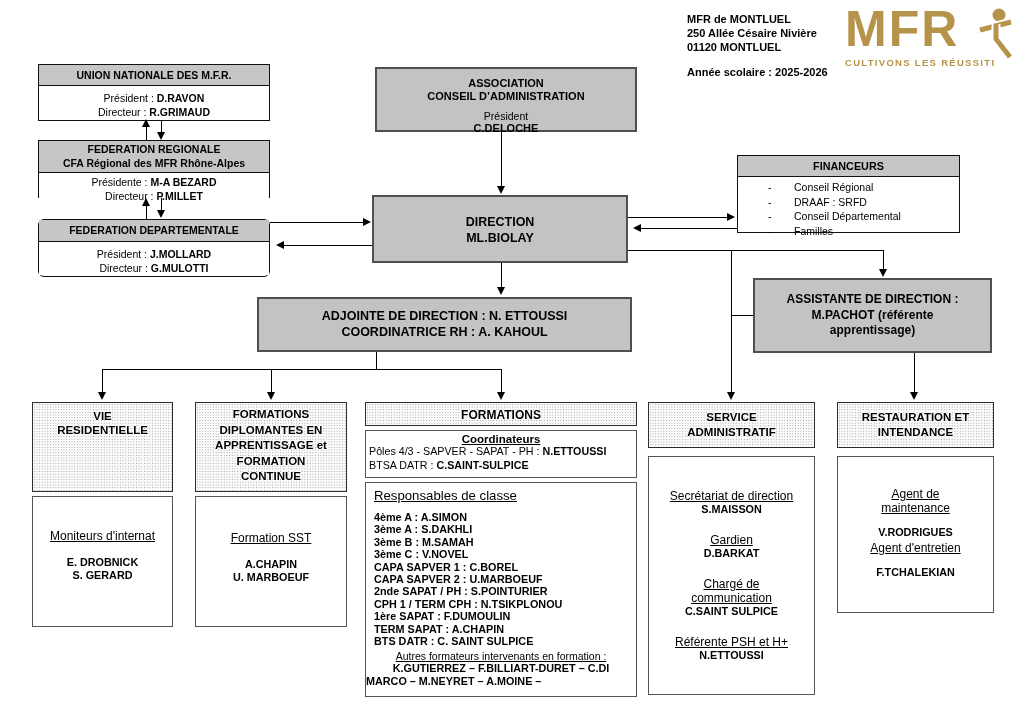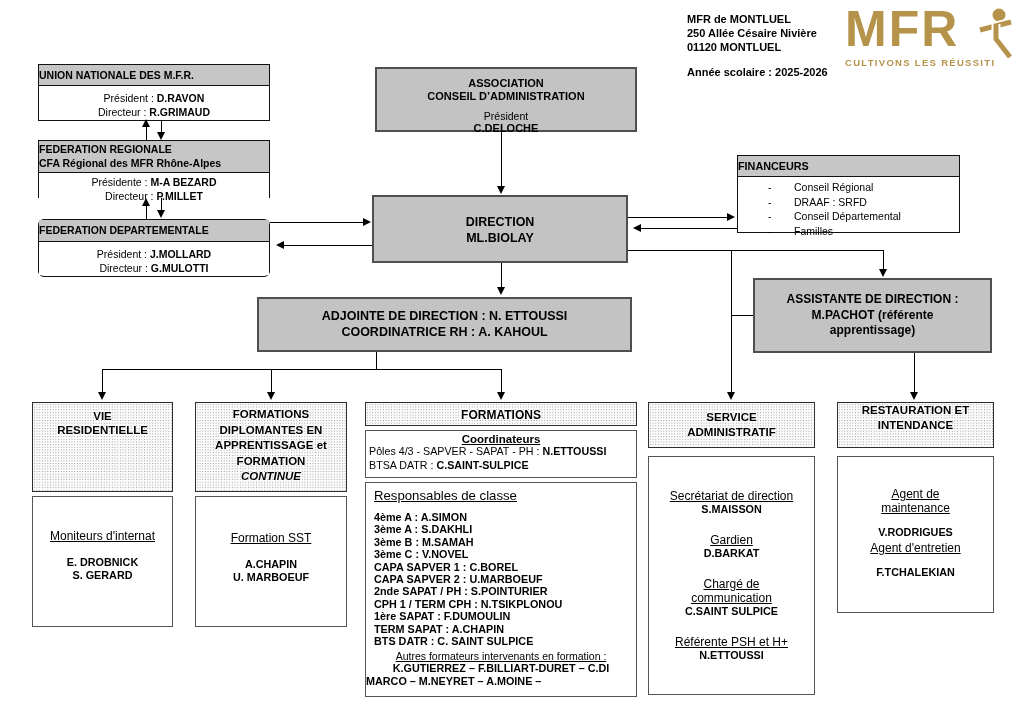--- a/index.html
+++ b/index.html
@@ -2,21 +2,21 @@
 <html><head>
 <meta charset="utf-8">
 <style>
   html,body { margin:0; padding:0; background:#fff; font-family:"Liberation Sans", sans-serif; color:#000; }
   .canvas { position:relative; width:1024px; height:713px; background:#fff; overflow:hidden; }
   .abs { position:absolute; box-sizing:border-box; }
 
   
   .gray-box { background:#c3c3c3; border:2px solid #4f4f4f; text-align:center; }
   .lined-box { border:1.5px solid #111; background:#fff; }
-  .box-header { background:#c6c6c6; border-bottom:1.5px solid #111; font-weight:bold; text-align:left; }
+  .box-header { background:#c6c6c6; border-bottom:1.5px solid #111; font-weight:bold; text-align:center; }
   .pattern-header {
     border:1.7px solid #2e2e2e; text-align:center; font-weight:bold;
     background-color:#fbfbfb;
     background-image: radial-gradient(circle, #9b9b9b 0.65px, transparent 0.78px);
     background-size:2.7px 2.7px;
   }
   .pattern-header .ph-text { text-shadow:1px 0 0 #fbfbfb,-1px 0 0 #fbfbfb,0 1px 0 #fbfbfb,0 -1px 0 #fbfbfb; }
   .content-box { border:1.6px solid #555; background:#fff; text-align:center; }
 
   
@@ -137,21 +137,21 @@
       <div class="sec-name">E. DROBNICK</div>
       <div class="sec-name">S. GERARD</div>
     </div>
   </div>
 
   <div class="abs pattern-header" style="left:195px; top:402px; width:152px; height:90px; padding-top:4px;">
     <div class="ph-text" style="font-size:11.5px; line-height:15.5px;">FORMATIONS</div>
     <div class="ph-text" style="font-size:11.5px; line-height:15.5px;">DIPLOMANTES EN</div>
     <div class="ph-text" style="font-size:11.5px; line-height:15.5px;">APPRENTISSAGE et</div>
     <div class="ph-text" style="font-size:11.5px; line-height:15.5px;">FORMATION</div>
-    <div class="ph-text" style="font-size:11.5px; line-height:15.5px;font-style:italic;">CONTINUE</div>
+    <div class="ph-text" style="font-size:11.5px; line-height:15.5px;">CONTINUE</div>
   </div>
   <div class="abs content-box" style="left:195px; top:496px; width:152px; height:131px; padding-top:34px;">
     <div class="sec-title">Formation SST</div>
     <div style="margin-top:13px;">
       <div class="sec-name">A.CHAPIN</div>
       <div class="sec-name">U. MARBOEUF</div>
     </div>
   </div>
 
   <div class="abs pattern-header" style="left:365px; top:402px; width:272px; height:24px; line-height:21px;">
@@ -202,21 +202,21 @@
     <div style="margin-bottom:17px;">
       <div class="sec-title" style="width:110px; margin:0 auto; line-height:14px;">Chargé de communication</div>
       <div class="sec-name">C.SAINT SULPICE</div>
     </div>
     <div>
       <div class="sec-title" style="width:150px; margin:0 auto;">Référente PSH et H+</div>
       <div class="sec-name">N.ETTOUSSI</div>
     </div>
   </div>
 
-  <div class="abs pattern-header" style="left:837px; top:402px; width:157px; height:46px; ">
+  <div class="abs pattern-header" style="left:837px; top:402px; width:157px; height:46px; padding-top:7px;">
     <div class="ph-text" style="font-size:11.5px; line-height:14.5px;">RESTAURATION ET</div>
     <div class="ph-text" style="font-size:11.5px; line-height:14.5px;">INTENDANCE</div>
   </div>
   <div class="abs content-box" style="left:837px; top:456px; width:157px; height:157px; padding-top:30px;">
     <div style="margin-bottom:2px;">
       <div class="sec-title" style="width:100px; margin:0 auto; line-height:14px;">Agent de maintenance</div>
       <div class="sec-name" style="margin-top:11px;">V.RODRIGUES</div>
     </div>
     <div>
       <div class="sec-title" style="width:120px; margin:0 auto;">Agent d'entretien</div>

